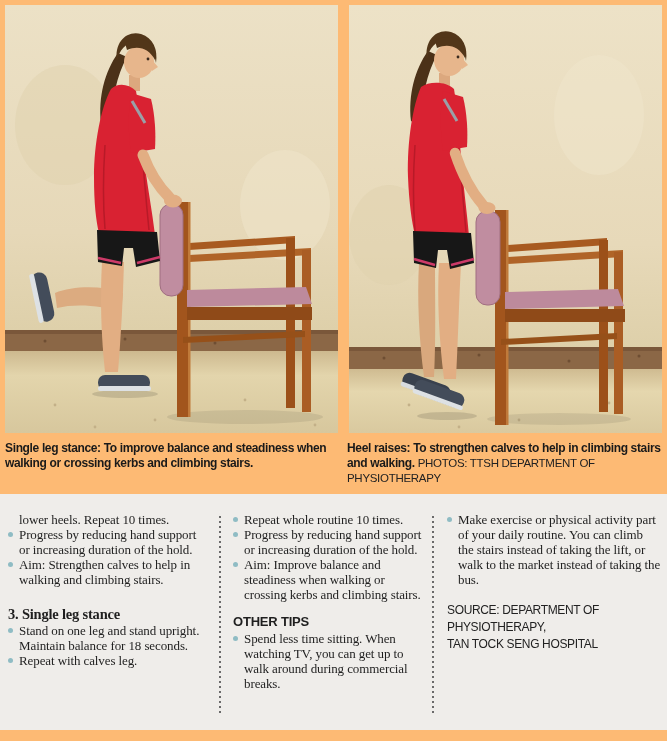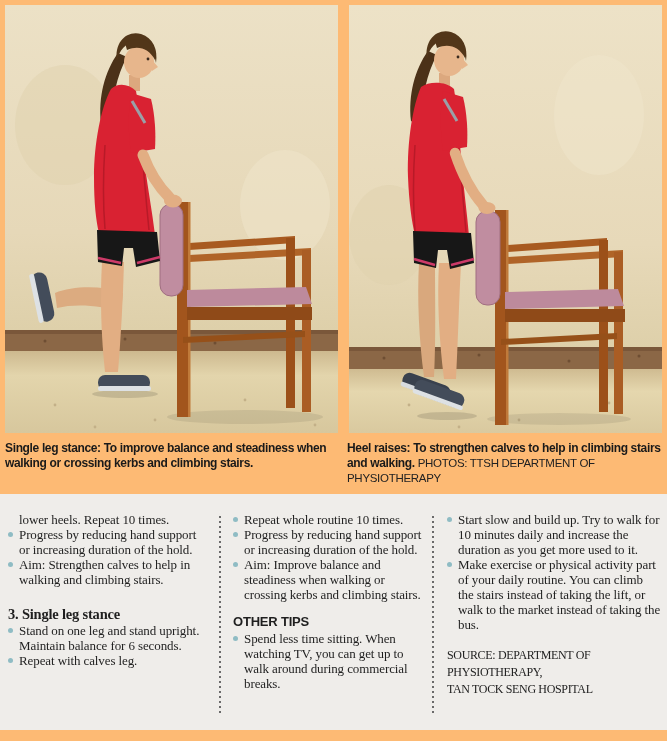--- a/index.html
+++ b/index.html
@@ -26,21 +26,21 @@
   .col2{width:211px;padding:0 8px 0 12px;}
   .col3{flex:1;padding:0 6px 0 13px;}
   .divider{width:2px;margin:4px 0 14px 0;
            background-image:repeating-linear-gradient(to bottom,#6a6a6a 0px,#6a6a6a 2px,transparent 2px,transparent 5px);}
   .li{position:relative;padding-left:11px;font-family:Liberation Serif, serif;}
   .cont{padding-left:11px;}
   .dot{position:absolute;left:0;top:5px;width:5px;height:5px;border-radius:50%;background:#8fbcc4;}
   .h-serif{font-weight:700;font-size:14.5px;margin-top:20px;margin-bottom:1px;letter-spacing:-0.2px;}
   .h-sans{font-family:"Liberation Sans","DejaVu Sans",sans-serif;font-weight:700;font-size:13px;
           margin-top:12px;margin-bottom:2px;letter-spacing:-0.2px;}
-  .source{margin-top:15px;font-family:Liberation Serif, serif;font-size:12px;
+  .source{margin-top:15px;font-family:Liberation Sans, sans-serif;font-size:12px;
           line-height:17px;letter-spacing:-0.35px;color:#222;white-space:pre-line;}
 </style>
 </head>
 <body>
 
 <div class="page">
 
   <div class="photos-row">
 
     <div class="photo" style="width:333px;height:428px;">
@@ -202,37 +202,36 @@
     <span>Heel raises: To strengthen calves to help in climbing stairs and walking.</span><span class="credit"> PHOTOS: TTSH DEPARTMENT OF PHYSIOTHERAPY</span>
   </div>
 
   <div class="panel">
 
     <div class="col col1">
       <div class="cont">lower heels. Repeat 10 times.</div>
       <div class="li"><span class="dot"></span><span>Progress by reducing hand support or increasing duration of the hold.</span></div>
       <div class="li"><span class="dot"></span><span>Aim: Strengthen calves to help in walking and climbing stairs.</span></div>
       <div class="h-serif">3. Single leg stance</div>
-      <div class="li"><span class="dot"></span><span>Stand on one leg and stand upright. Maintain balance for 6 seconds.</span></div>
+      <div class="li"><span class="dot"></span><span>Stand on one leg and stand upright. Maintain balance for 18 seconds.</span></div>
       <div class="li"><span class="dot"></span><span>Repeat with calves leg.</span></div>
     </div>
 
     <div class="divider"></div>
 
     <div class="col col2">
       <div class="li"><span class="dot"></span><span>Repeat whole routine 10 times.</span></div>
       <div class="li"><span class="dot"></span><span>Progress by reducing hand support or increasing duration of the hold.</span></div>
       <div class="li"><span class="dot"></span><span>Aim: Improve balance and steadiness when walking or crossing kerbs and climbing stairs.</span></div>
       <div class="h-sans">OTHER TIPS</div>
       <div class="li"><span class="dot"></span><span>Spend less time sitting. When watching TV, you can get up to walk around during commercial breaks.</span></div>
     </div>
 
     <div class="divider"></div>
 
     <div class="col col3">
-      <div class="li"><span class="dot"></span><span>Start slow and build up. Try to walk for 10 minutes daily and increase the duration as you get more used to it.</span></div>
       <div class="li"><span class="dot"></span><span>Make exercise or physical activity part of your daily routine. You can climb the stairs instead of taking the lift, or walk to the market instead of taking the bus.</span></div>
       <div class="source">SOURCE: DEPARTMENT OF
 PHYSIOTHERAPY,
 TAN TOCK SENG HOSPITAL</div>
     </div>
   </div>
 </div>
 
 </body></html>

